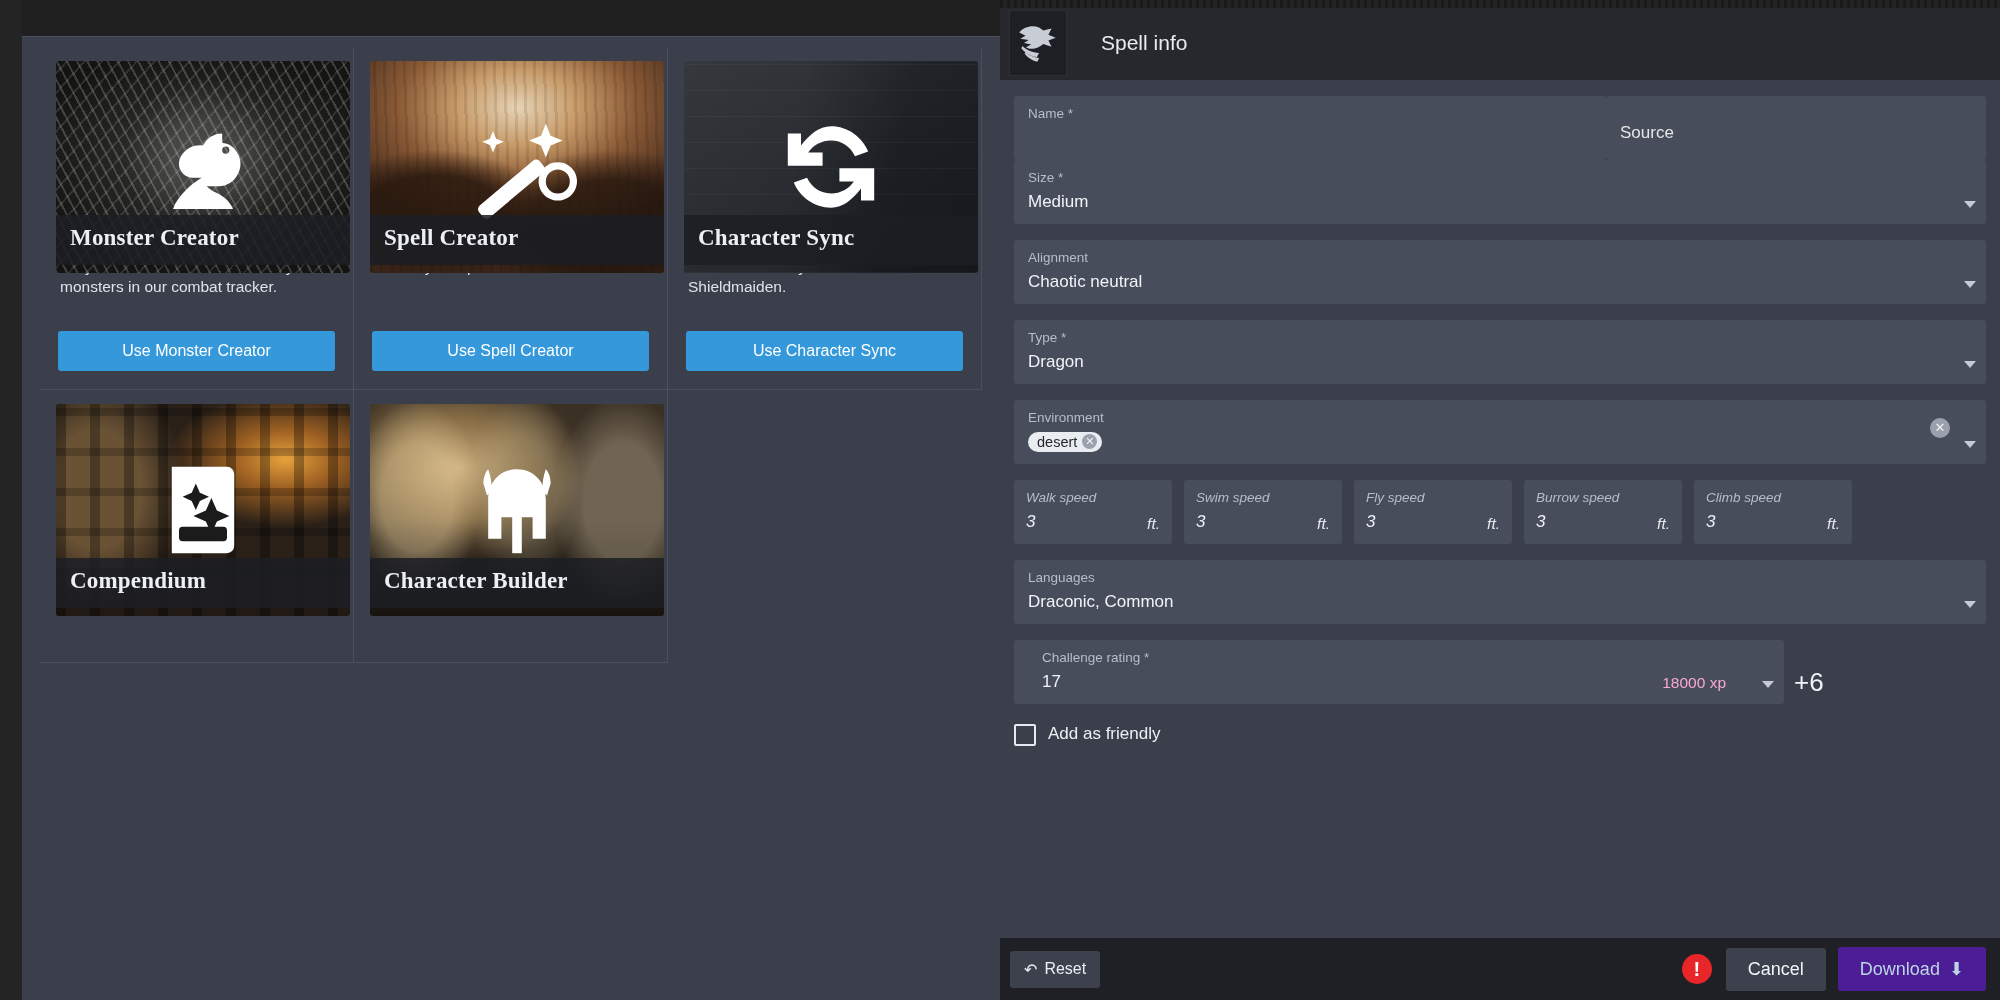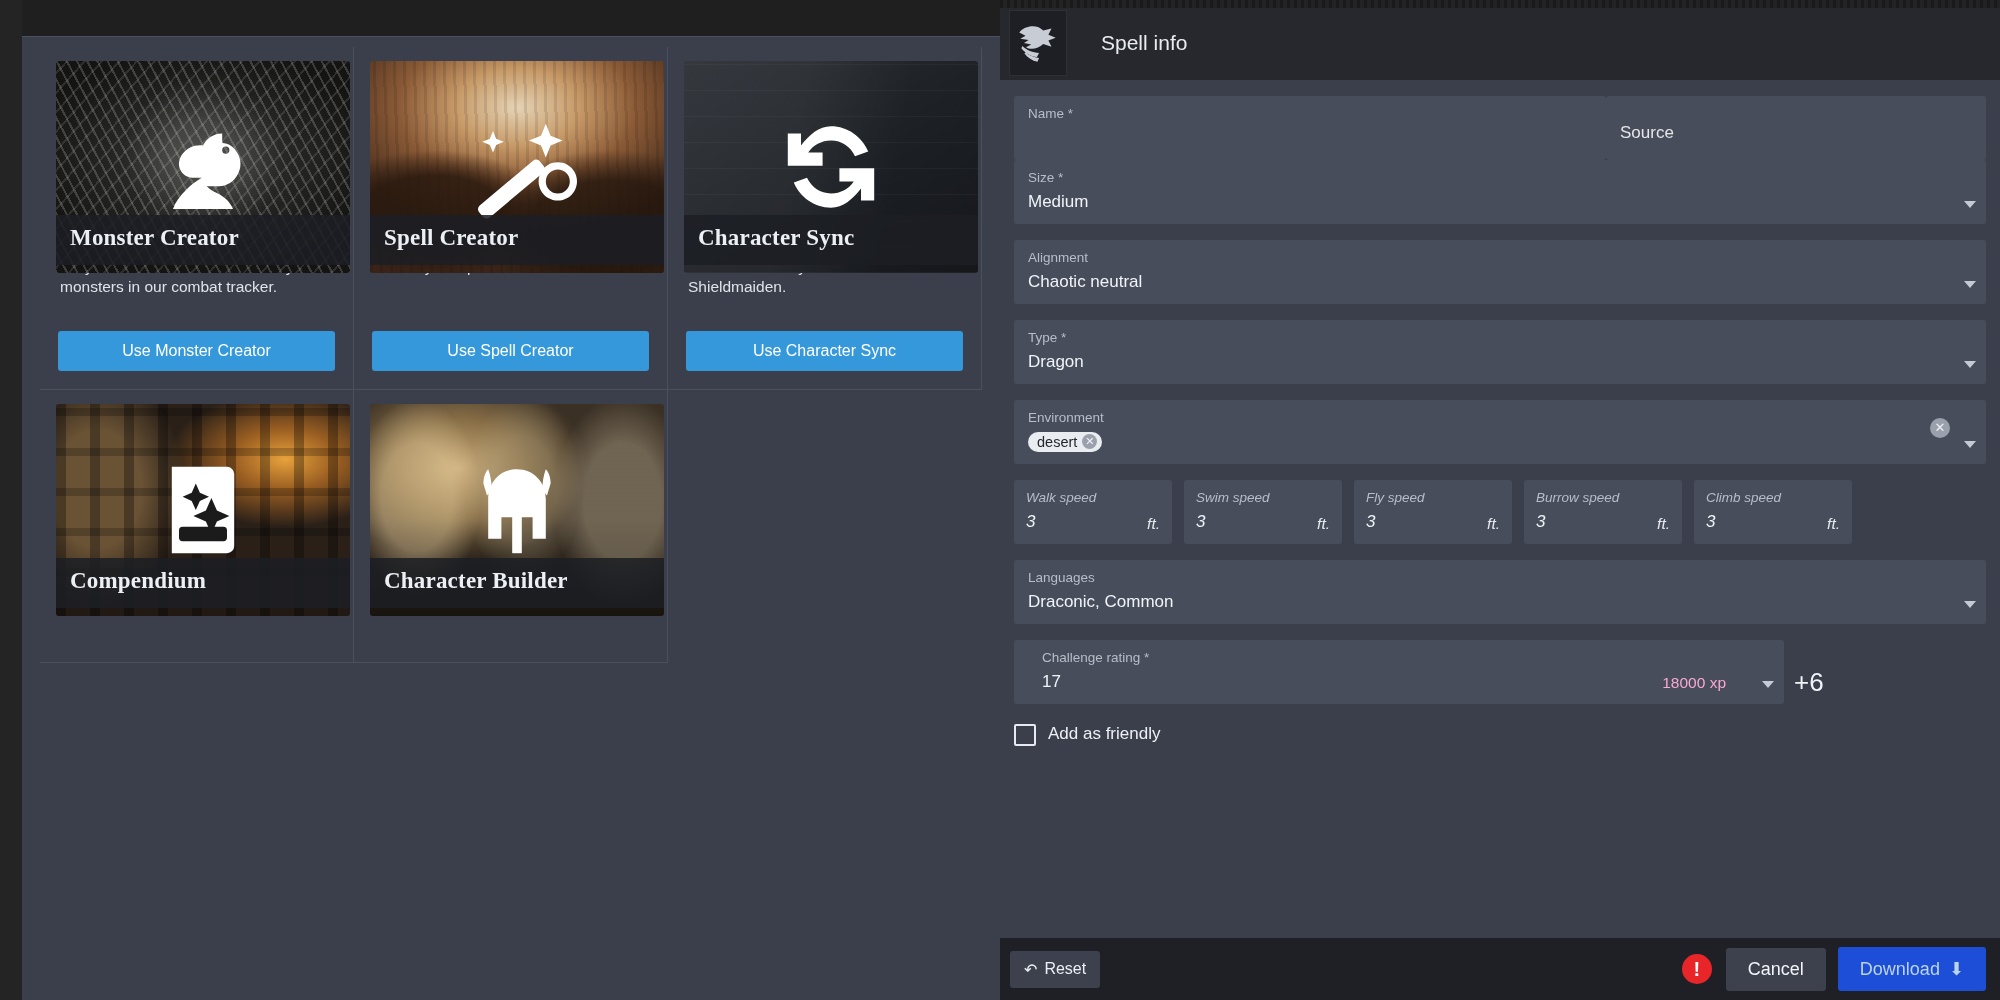--- a/index.html
+++ b/index.html
@@ -287,21 +287,21 @@
     font-size: 20px; font-weight: bold;
     display: flex; align-items: center; justify-content: center;
     margin-right: 14px;
   }
   #cancel-btn {
     background: #3c414d; border: none; color: #f2f4f8;
     font-size: 18px; padding: 11px 22px; border-radius: 3px; cursor: pointer;
     margin-right: 12px;
   }
   #download-btn {
-    background: #1d4ed8; border: none; color: #bcd5e6;
+    background: #4c1d95; border: none; color: #bcd5e6;
     font-size: 18px; padding: 11px 22px; border-radius: 3px; cursor: pointer;
     display: flex; align-items: center; gap: 9px;
     margin-right: 4px;
   }
 </style>
 </head>
 <body>
 
 <div id="root">
 

